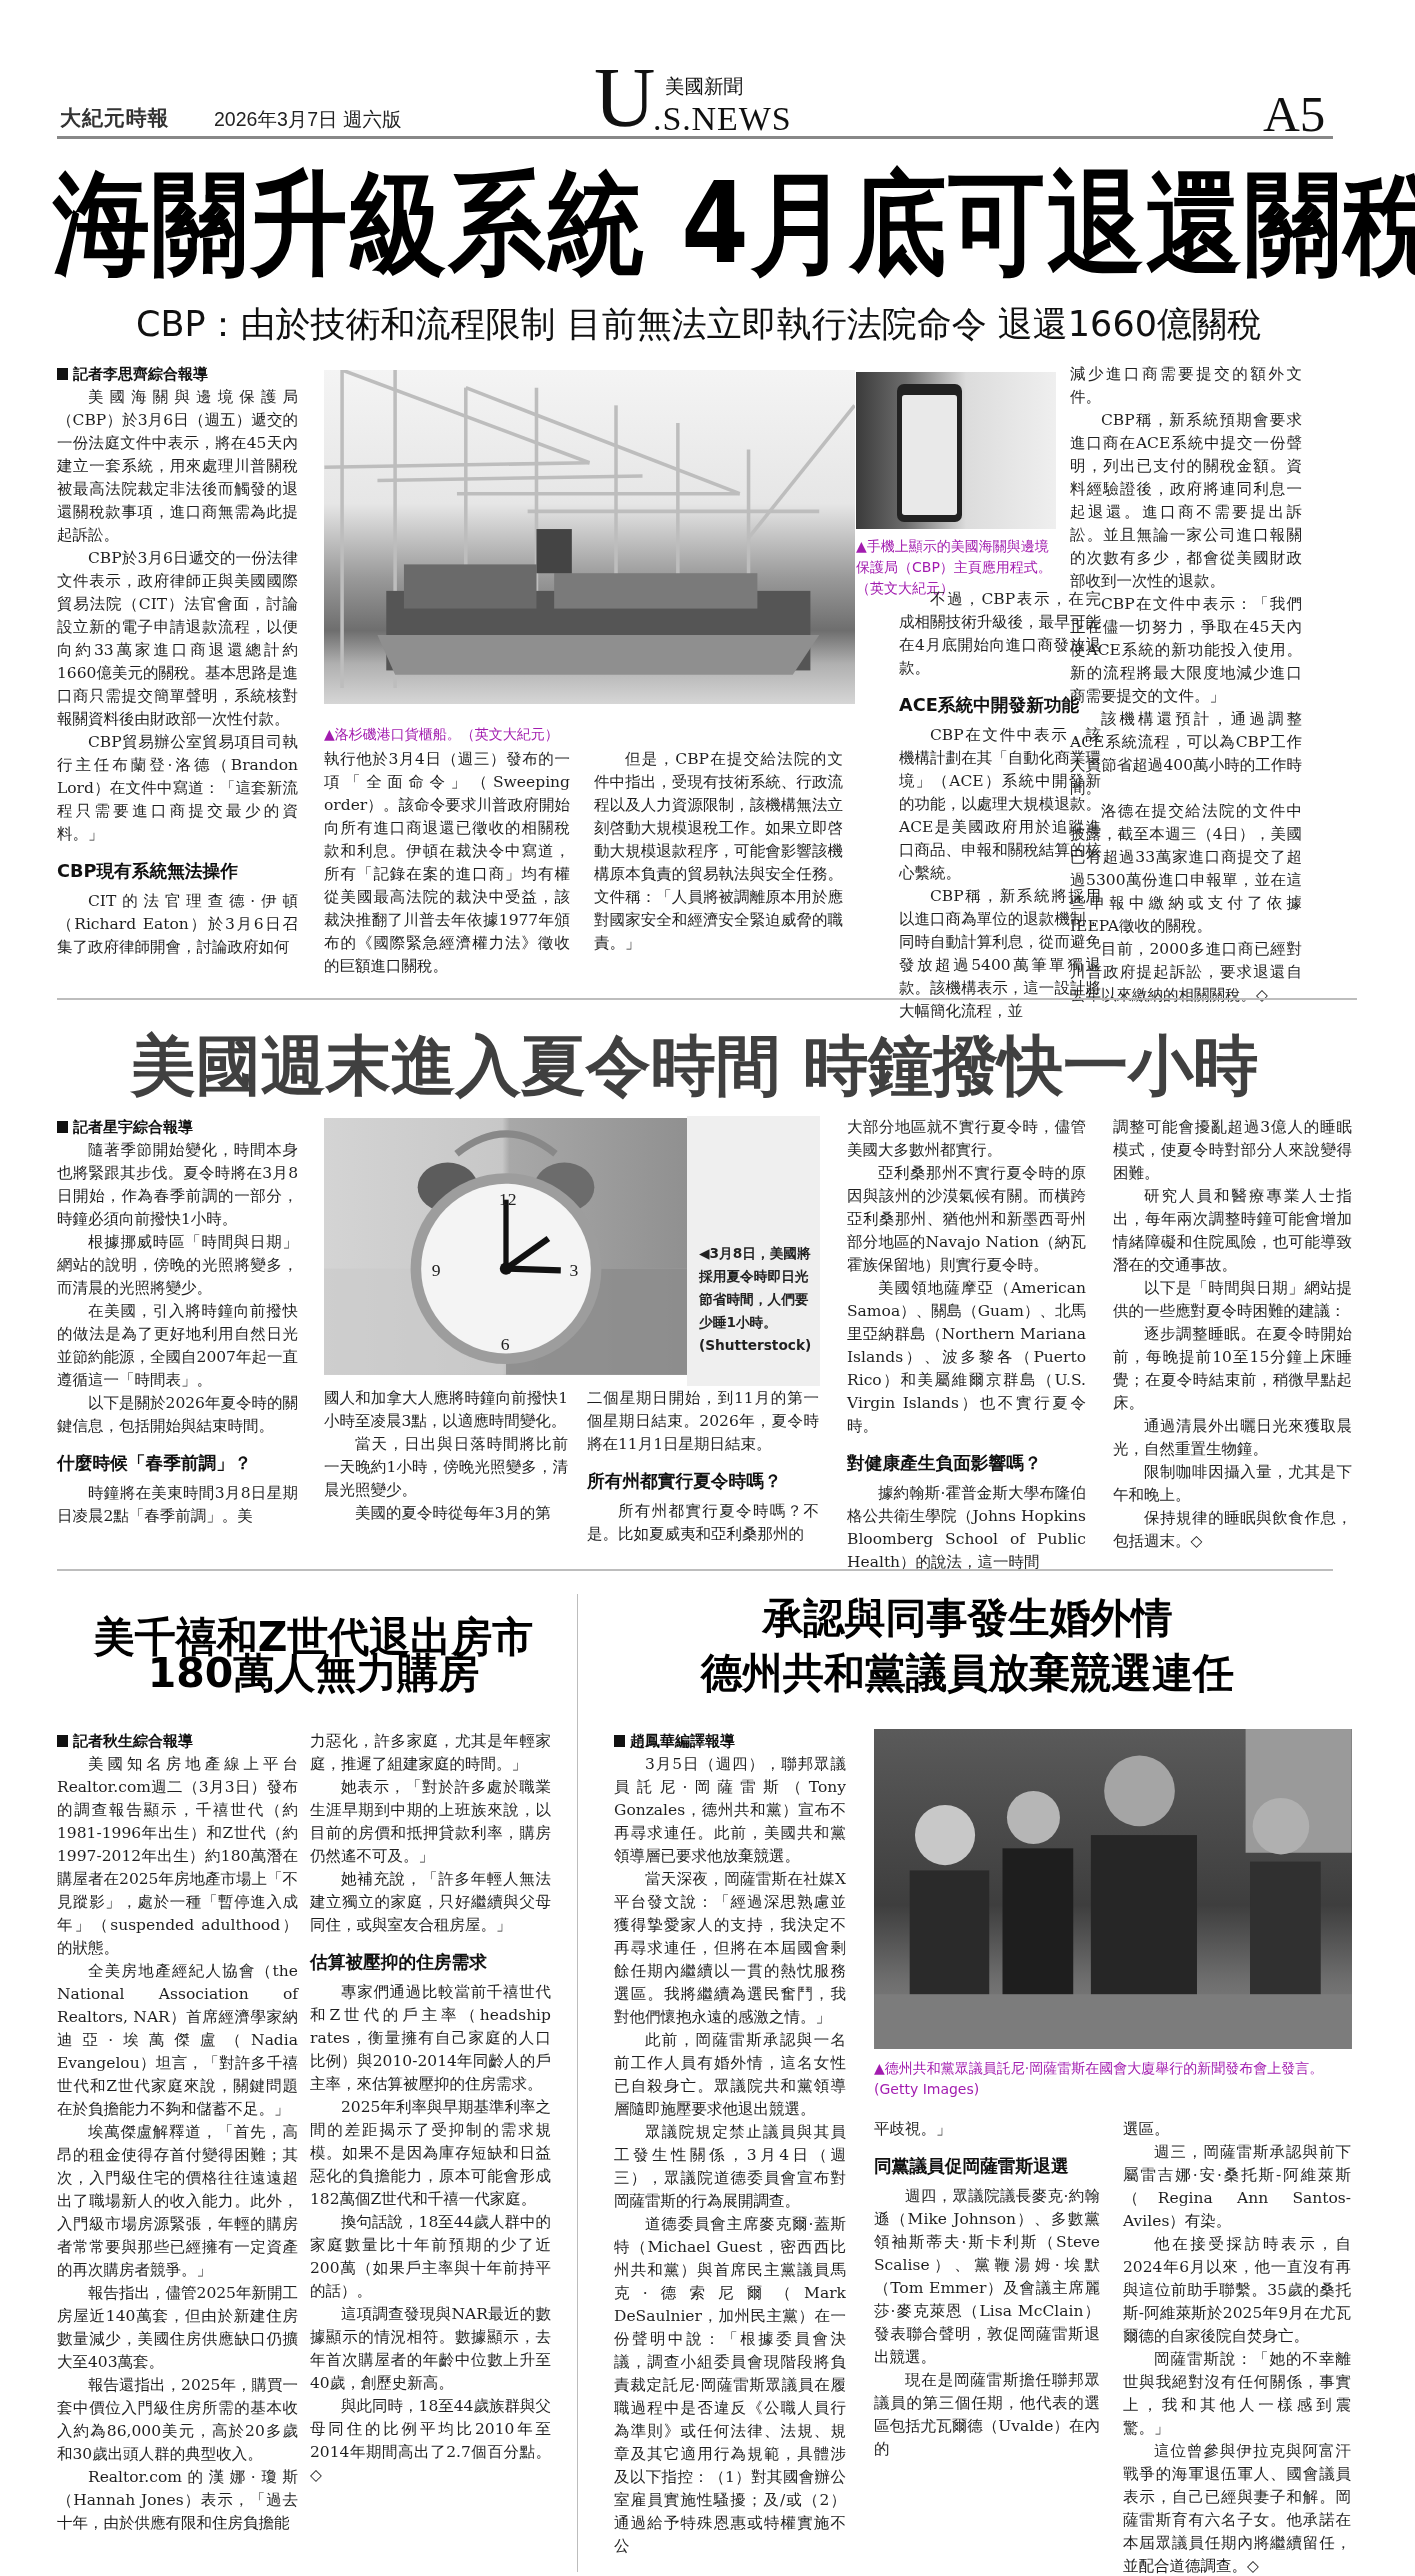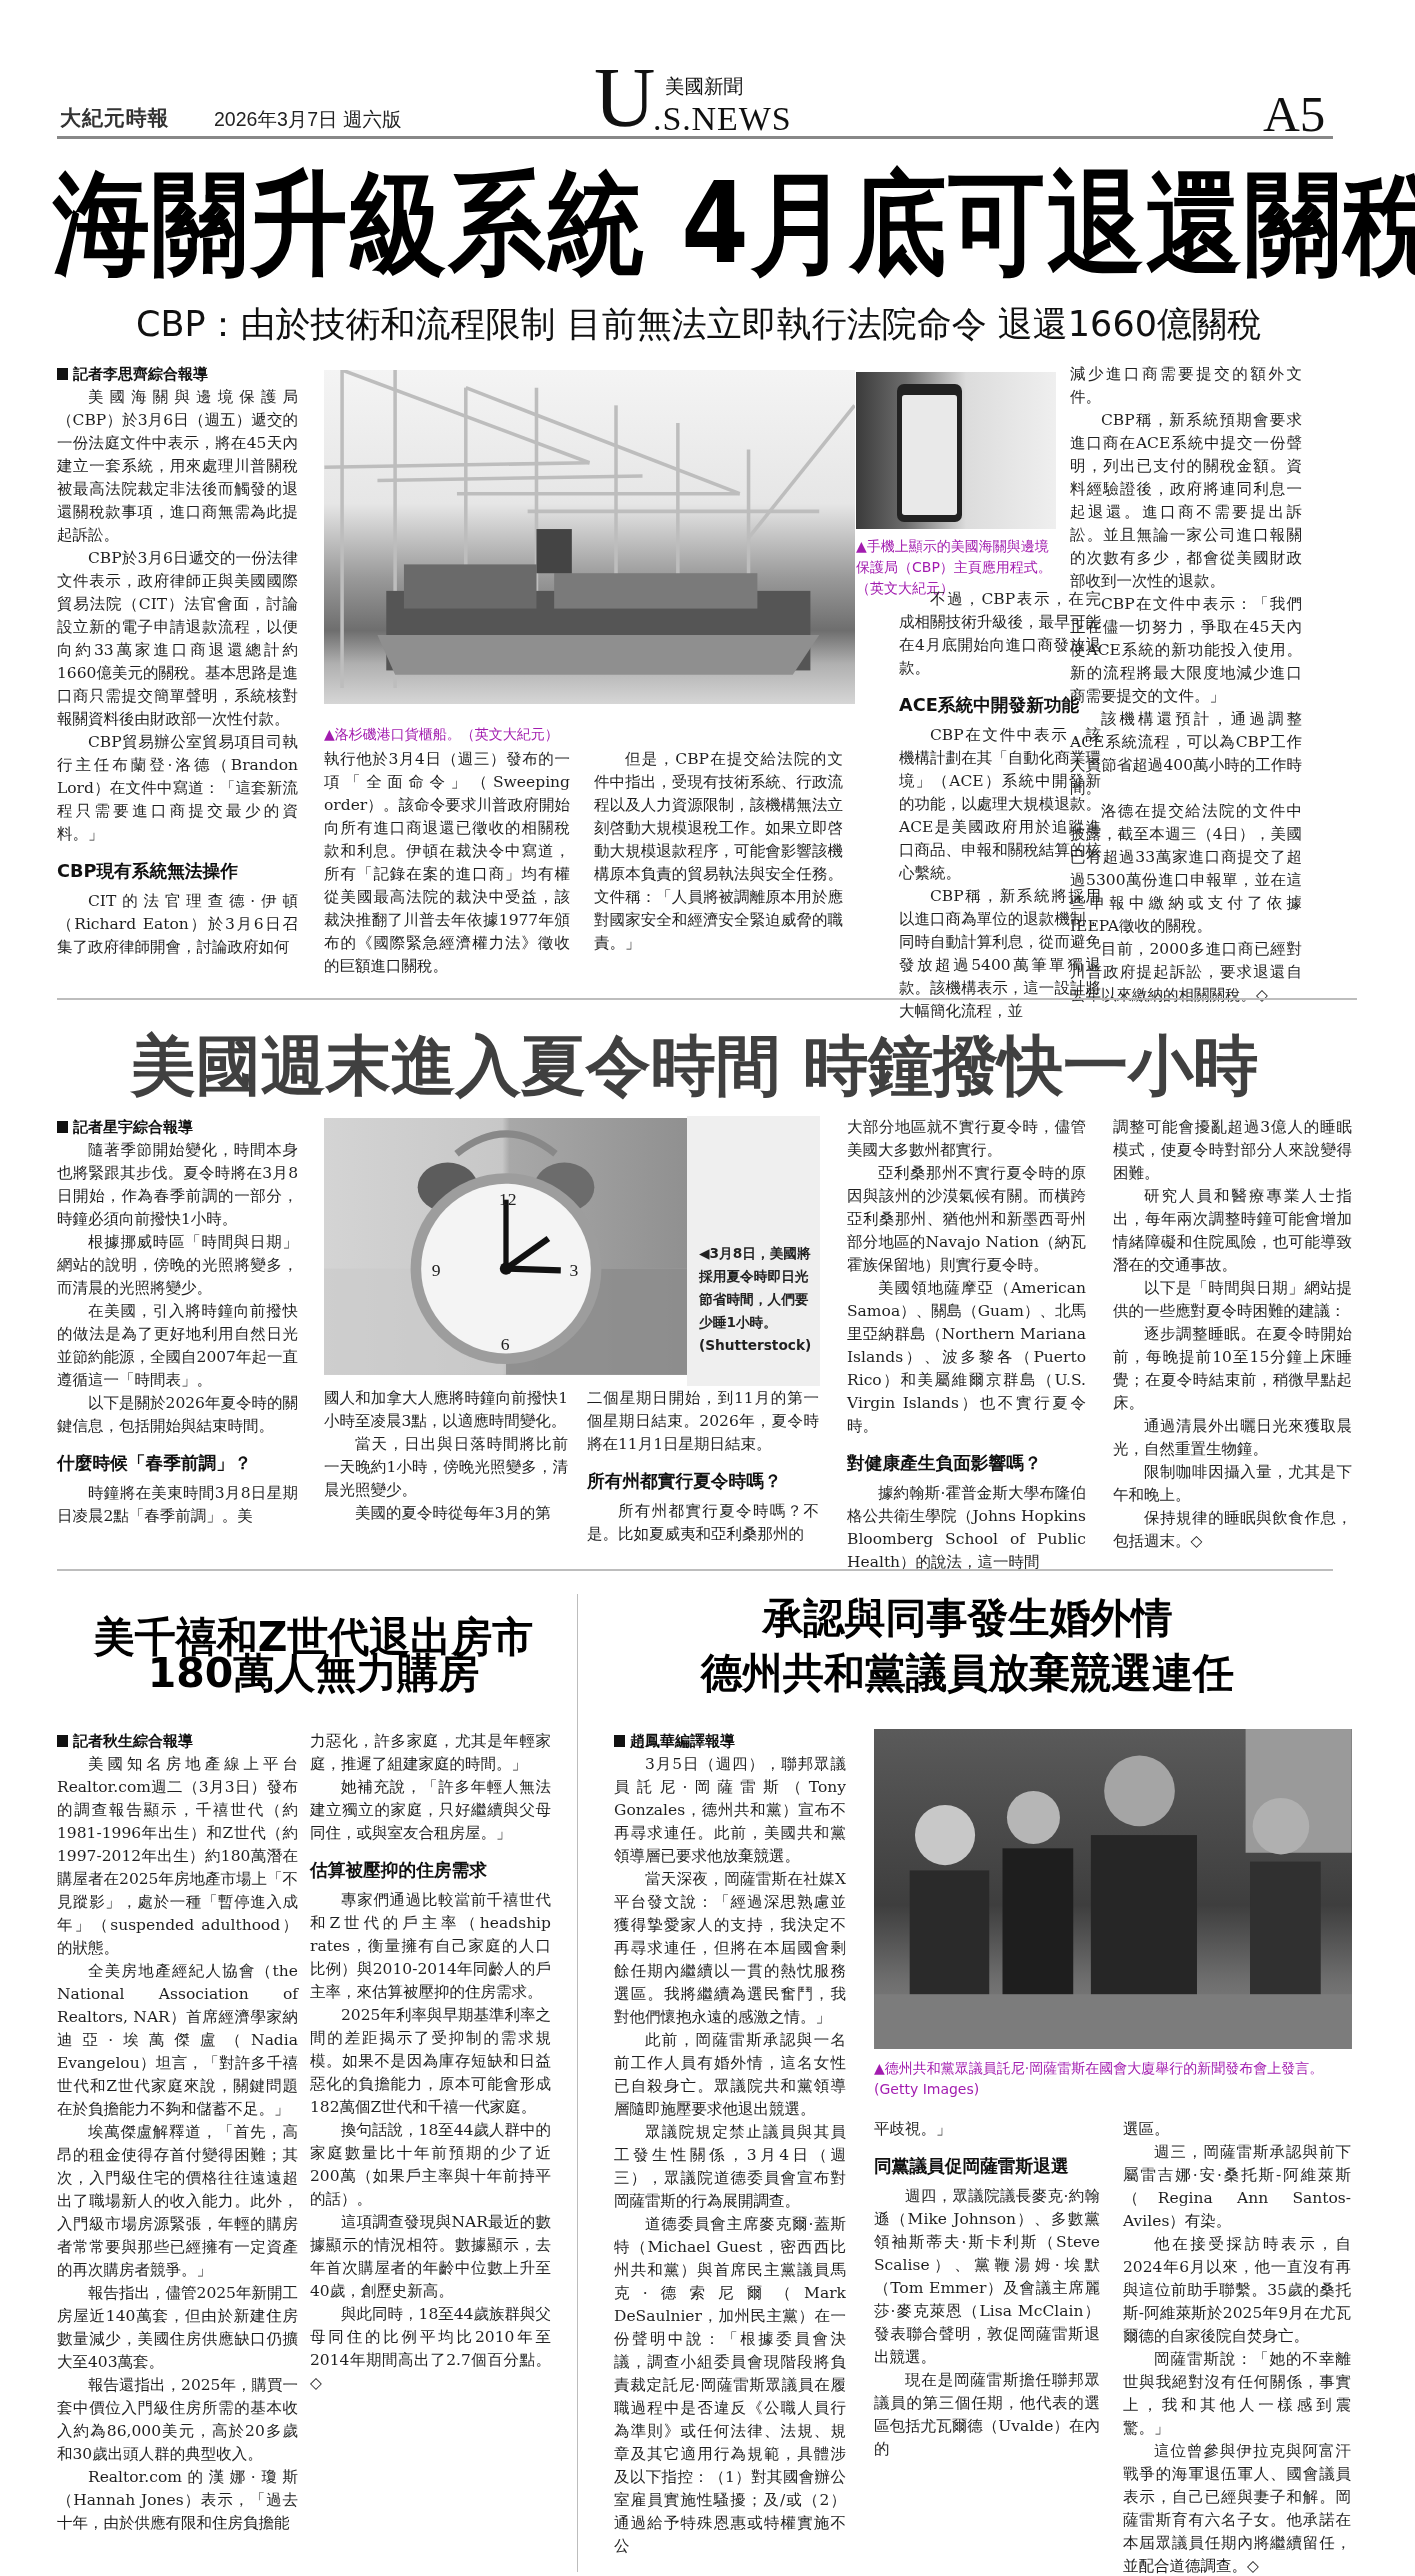--- a/index.html
+++ b/index.html
@@ -188,20 +188,21 @@
   <div class="byline"><span class="sq"></span><span>記者秋生綜合報導</span></div>
   <p>美國知名房地產線上平台Realtor.com週二（3月3日）發布的調查報告顯示，千禧世代（約1981-1996年出生）和Z世代（約1997-2012年出生）約180萬潛在購屋者在2025年房地產市場上「不見蹤影」，處於一種「暫停進入成年」（suspended adulthood）的狀態。</p>
   <p>全美房地產經紀人協會（the National Association of Realtors, NAR）首席經濟學家納迪亞·埃萬傑盧（Nadia Evangelou）坦言，「對許多千禧世代和Z世代家庭來說，關鍵問題在於負擔能力不夠和儲蓄不足。」</p>
   <p>埃萬傑盧解釋道，「首先，高昂的租金使得存首付變得困難；其次，入門級住宅的價格往往遠遠超出了職場新人的收入能力。此外，入門級市場房源緊張，年輕的購房者常常要與那些已經擁有一定資產的再次購房者競爭。」</p>
   <p>報告指出，儘管2025年新開工房屋近140萬套，但由於新建住房數量減少，美國住房供應缺口仍擴大至403萬套。</p>
   <p>報告還指出，2025年，購買一套中價位入門級住房所需的基本收入約為86,000美元，高於20多歲和30歲出頭人群的典型收入。</p>
   <p>Realtor.com的漢娜·瓊斯（Hannah Jones）表示，「過去十年，由於供應有限和住房負擔能</p>
 </div>
 <div class="col" style="left:310px; top:1730px; width:241px;">
   <p style="text-indent:0">力惡化，許多家庭，尤其是年輕家庭，推遲了組建家庭的時間。」</p>
+  <p>她表示，「對於許多處於職業生涯早期到中期的上班族來說，以目前的房價和抵押貸款利率，購房仍然遙不可及。」</p>
   <p>她補充說，「許多年輕人無法建立獨立的家庭，只好繼續與父母同住，或與室友合租房屋。」</p>
   <div class="subhead">估算被壓抑的住房需求</div>
   <p>專家們通過比較當前千禧世代和Z世代的戶主率（headship rates，衡量擁有自己家庭的人口比例）與2010-2014年同齡人的戶主率，來估算被壓抑的住房需求。</p>
   <p>2025年利率與早期基準利率之間的差距揭示了受抑制的需求規模。如果不是因為庫存短缺和日益惡化的負擔能力，原本可能會形成182萬個Z世代和千禧一代家庭。</p>
   <p>換句話說，18至44歲人群中的家庭數量比十年前預期的少了近200萬（如果戶主率與十年前持平的話）。</p>
   <p>這項調查發現與NAR最近的數據顯示的情況相符。數據顯示，去年首次購屋者的年齡中位數上升至40歲，創歷史新高。</p>
   <p>與此同時，18至44歲族群與父母同住的比例平均比2010年至2014年期間高出了2.7個百分點。◇</p>
 </div>
 
 <div class="rule-v" style="left:577px; top:1594px; height:978px;"></div>

